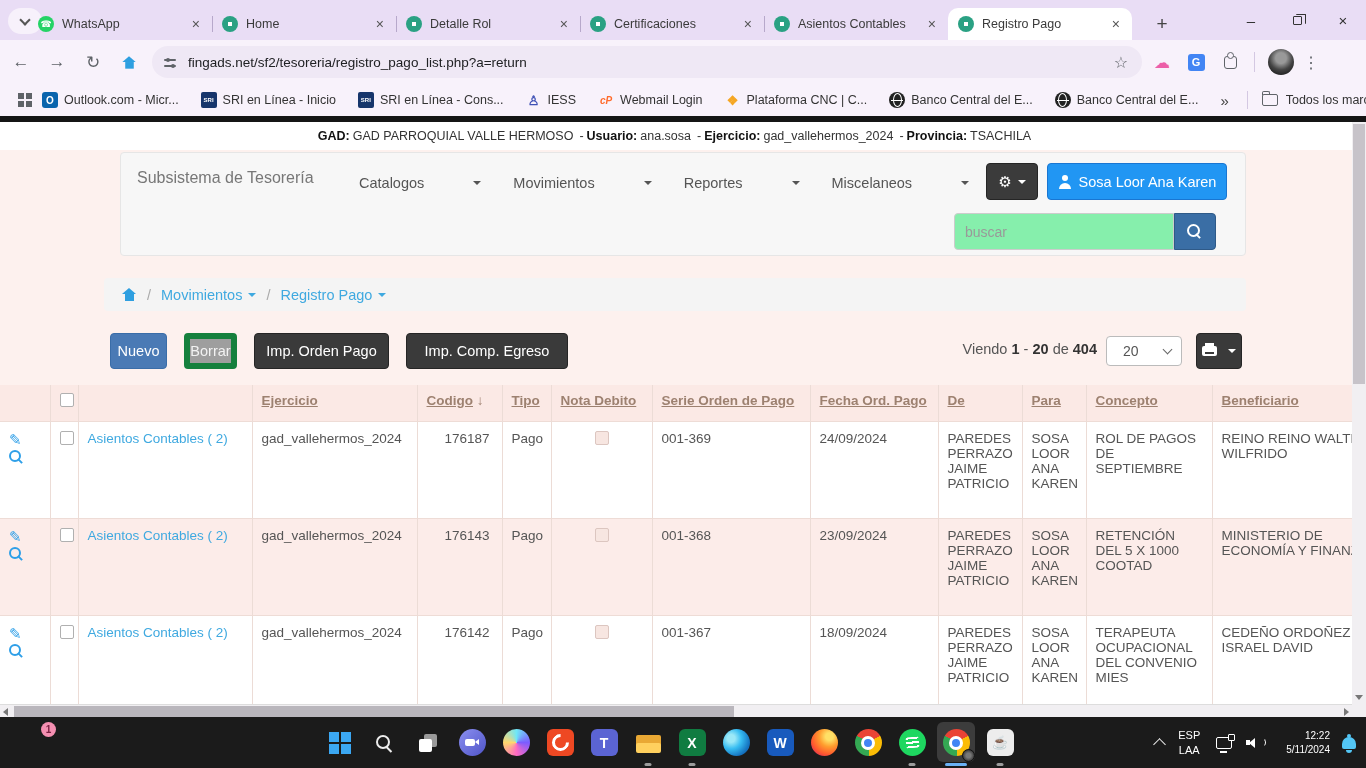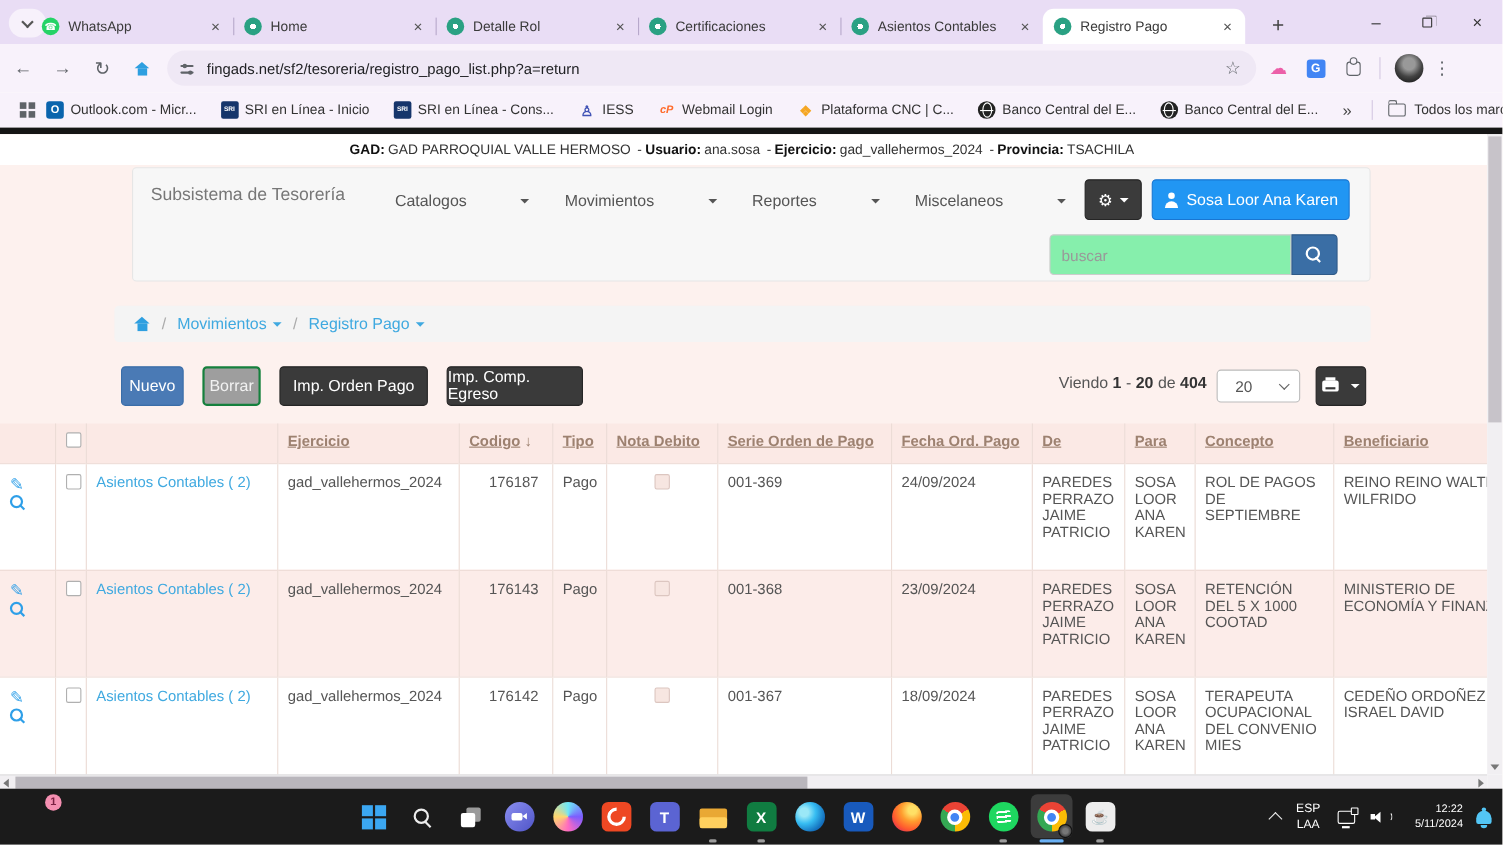--- a/index.html
+++ b/index.html
@@ -91,23 +91,23 @@
 
   .breadcrumb { position:absolute; top:156px; left:104px; width:1142px; height:33px; background:#f4f4f4; border-radius:4px; display:flex; align-items:center; padding-left:18px; font-size:14.5px; color:#3fa9e0; gap:10px; }
   .bc-sep { color:#aaa; }
   .home-ico { position:relative; width:15px; height:13px; }
   .home-ico::before { content:""; position:absolute; top:0; left:0; border-left:7.5px solid transparent; border-right:7.5px solid transparent; border-bottom:6px solid #2e9fe0; }
   .home-ico::after { content:""; position:absolute; bottom:0; left:3px; width:9px; height:7px; background:#2e9fe0; }
   .bc-item { display:flex; align-items:center; }
 
   .btn { position:absolute; top:211px; height:36px; border-radius:4px; color:#fff; font-size:14.5px; display:flex; align-items:center; justify-content:center; }
   .btn-nuevo { left:110px; width:57px; background:#4a7ab5; border:1px solid #3a6da8; }
-  .btn-borrar { left:184px; width:53px; background:#9e9e9e; border:2px solid #15803d; color:#f2f2f2; }
+  .btn-borrar { left:184px; width:53px; background:#9e9e9e; border:6px solid #15803d; color:#f2f2f2; }
   .btn-orden { left:254px; width:135px; background:#3a3a3a; border:1px solid #252525; }
-  .btn-egreso { left:406px; width:124px; background:#3a3a3a; border:1px solid #252525; }
+  .btn-egreso { left:406px; width:162px; background:#3a3a3a; border:1px solid #252525;text-align:right; }
   .viendo { position:absolute; left:900px; top:219px; width:197px; text-align:right; font-size:14.5px; color:#555; }
   .viendo b { color:#333; }
   .pagesize { position:absolute; left:1106px; top:214px; width:76px; height:30px; background:#fff; border:1px solid #bbb; border-radius:4px; display:flex; align-items:center; justify-content:space-between; padding:0 10px 0 16px; font-size:14px; color:#555; }
   .sel-chev { width:7px; height:7px; border-right:1.6px solid #666; border-bottom:1.6px solid #666; transform:rotate(45deg); margin-top:-3px; }
   .printbtn { position:absolute; left:1196px; top:211px; width:46px; height:36px; background:#3a3a3a; border:1px solid #252525; border-radius:4px; display:flex; align-items:center; justify-content:center; gap:5px; color:#fff; }
   .printer { position:relative; width:15px; height:10px; background:#fff; border-radius:2px; }
   .printer::before { content:""; position:absolute; top:-3px; left:3px; width:9px; height:3px; background:#fff; }
   .printer::after { content:""; position:absolute; bottom:2px; left:3px; width:9px; height:2px; background:#3a3a3a; }
 
   

